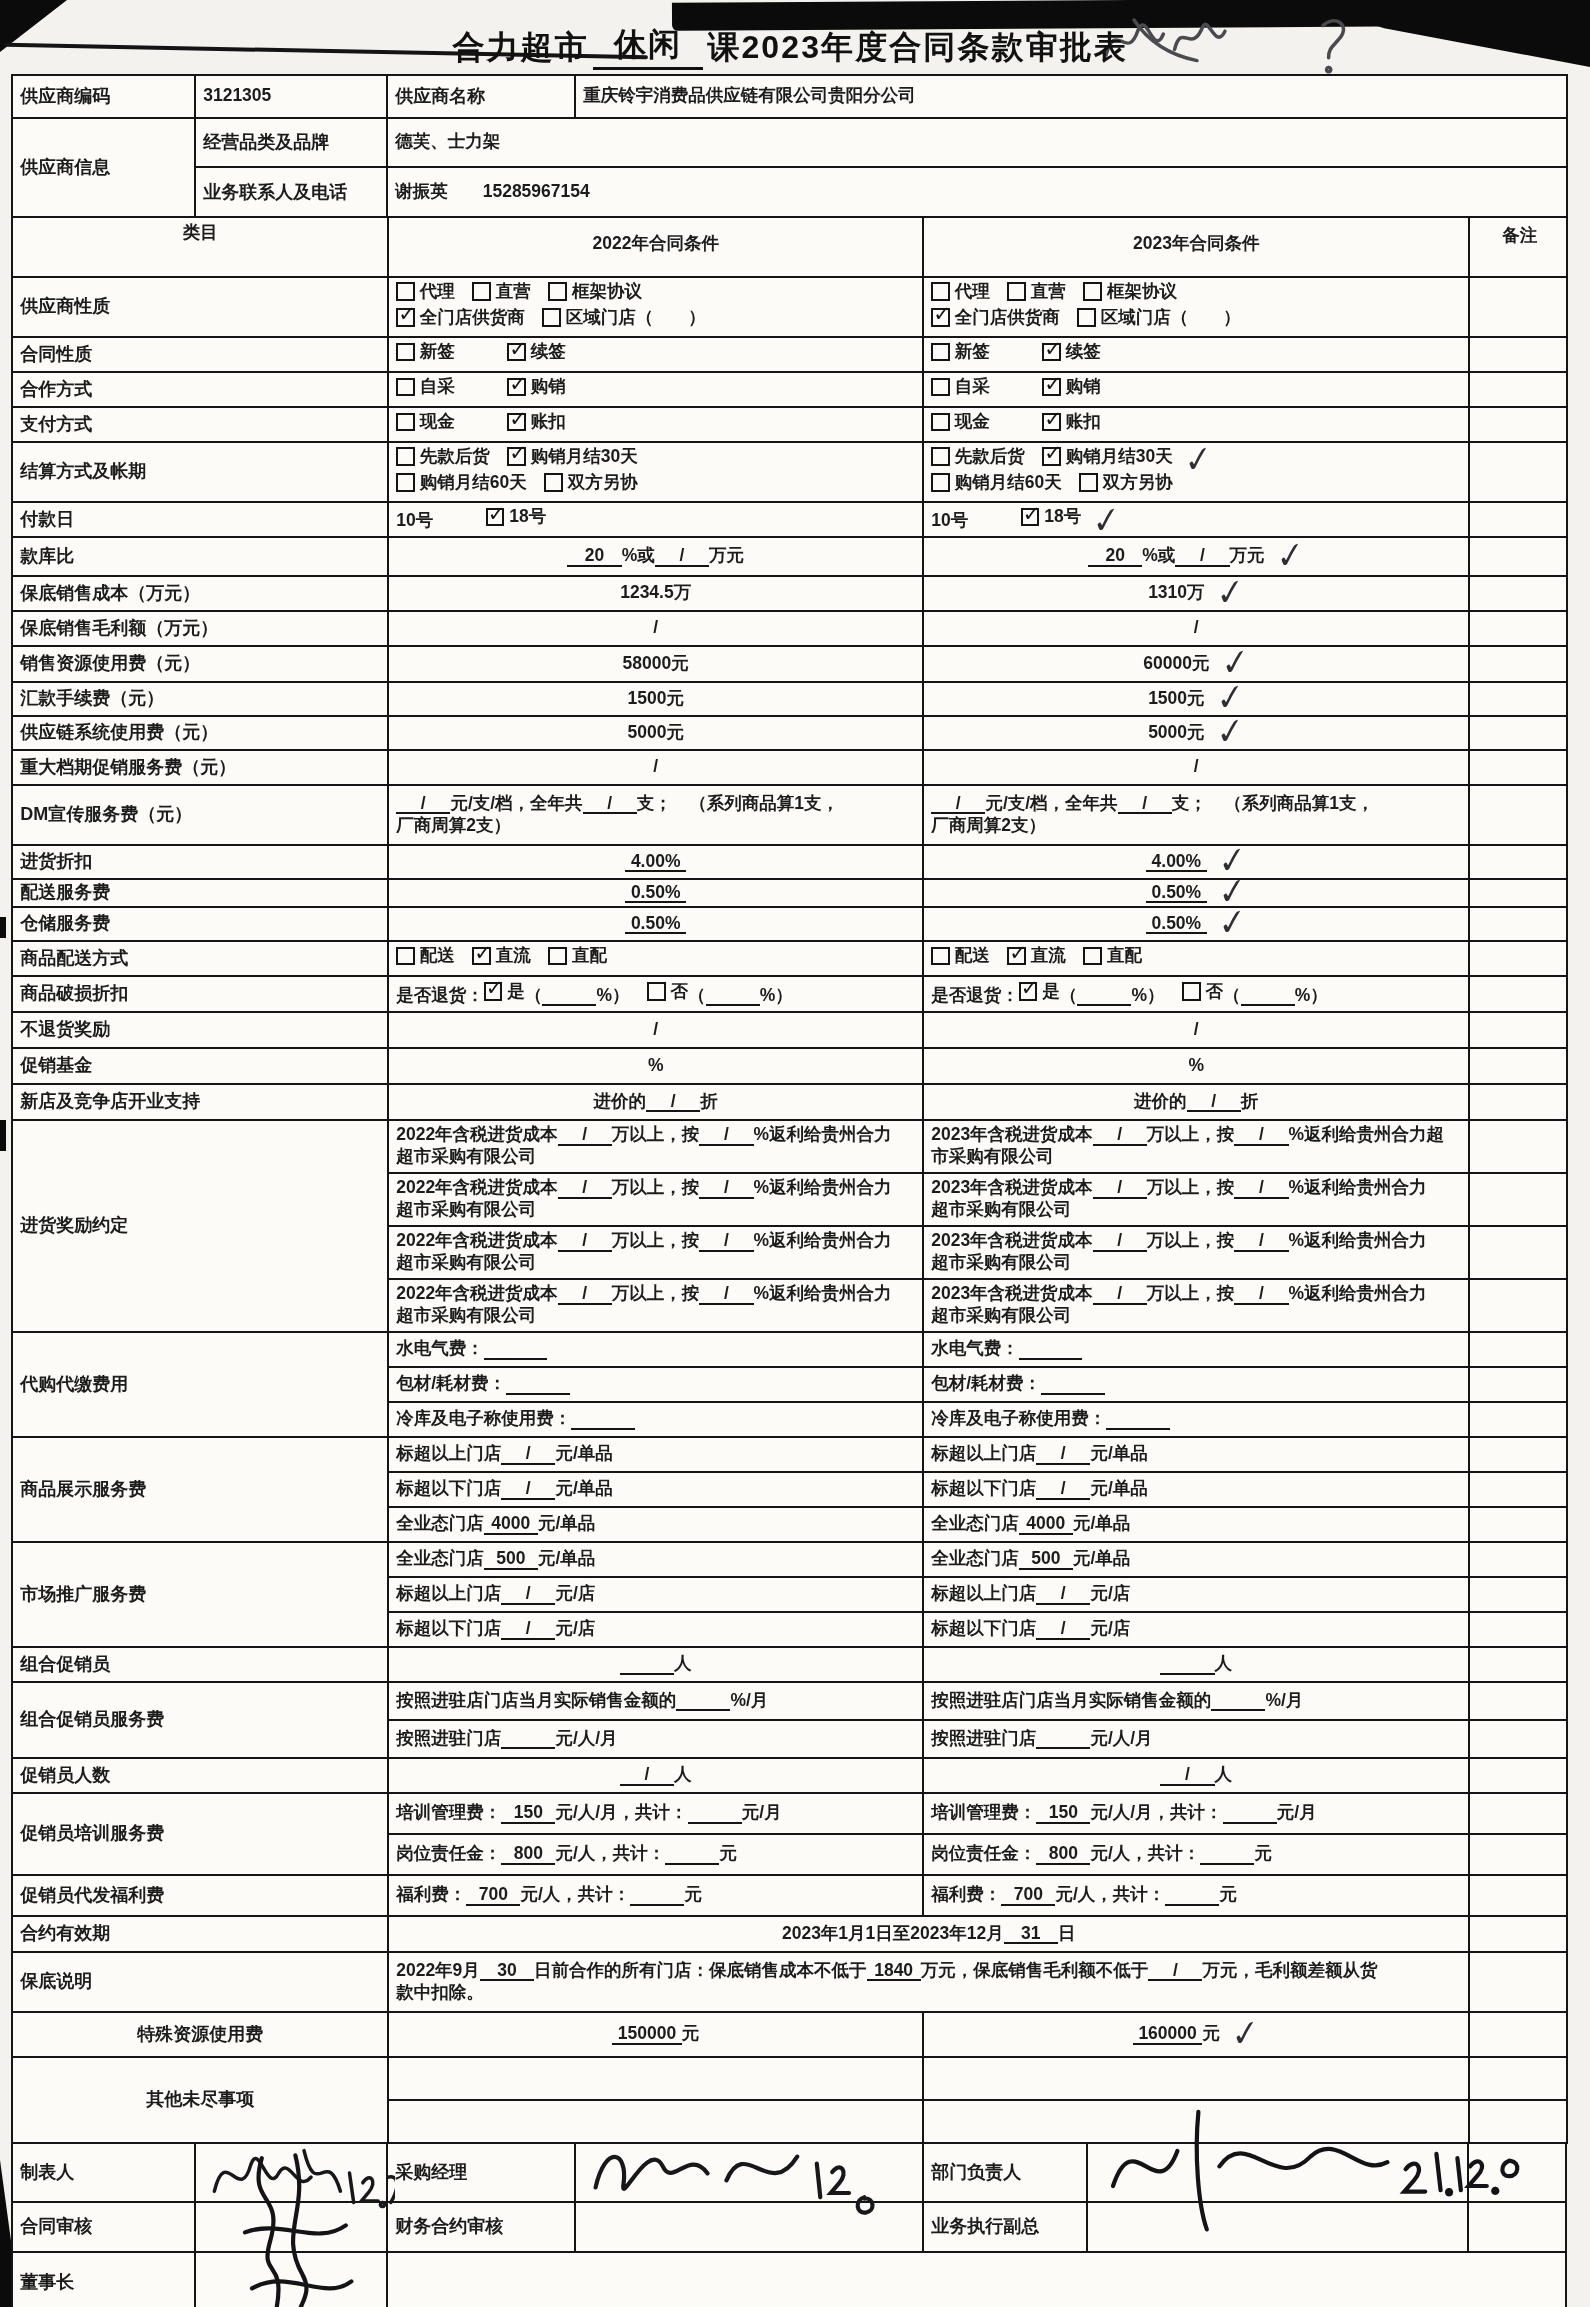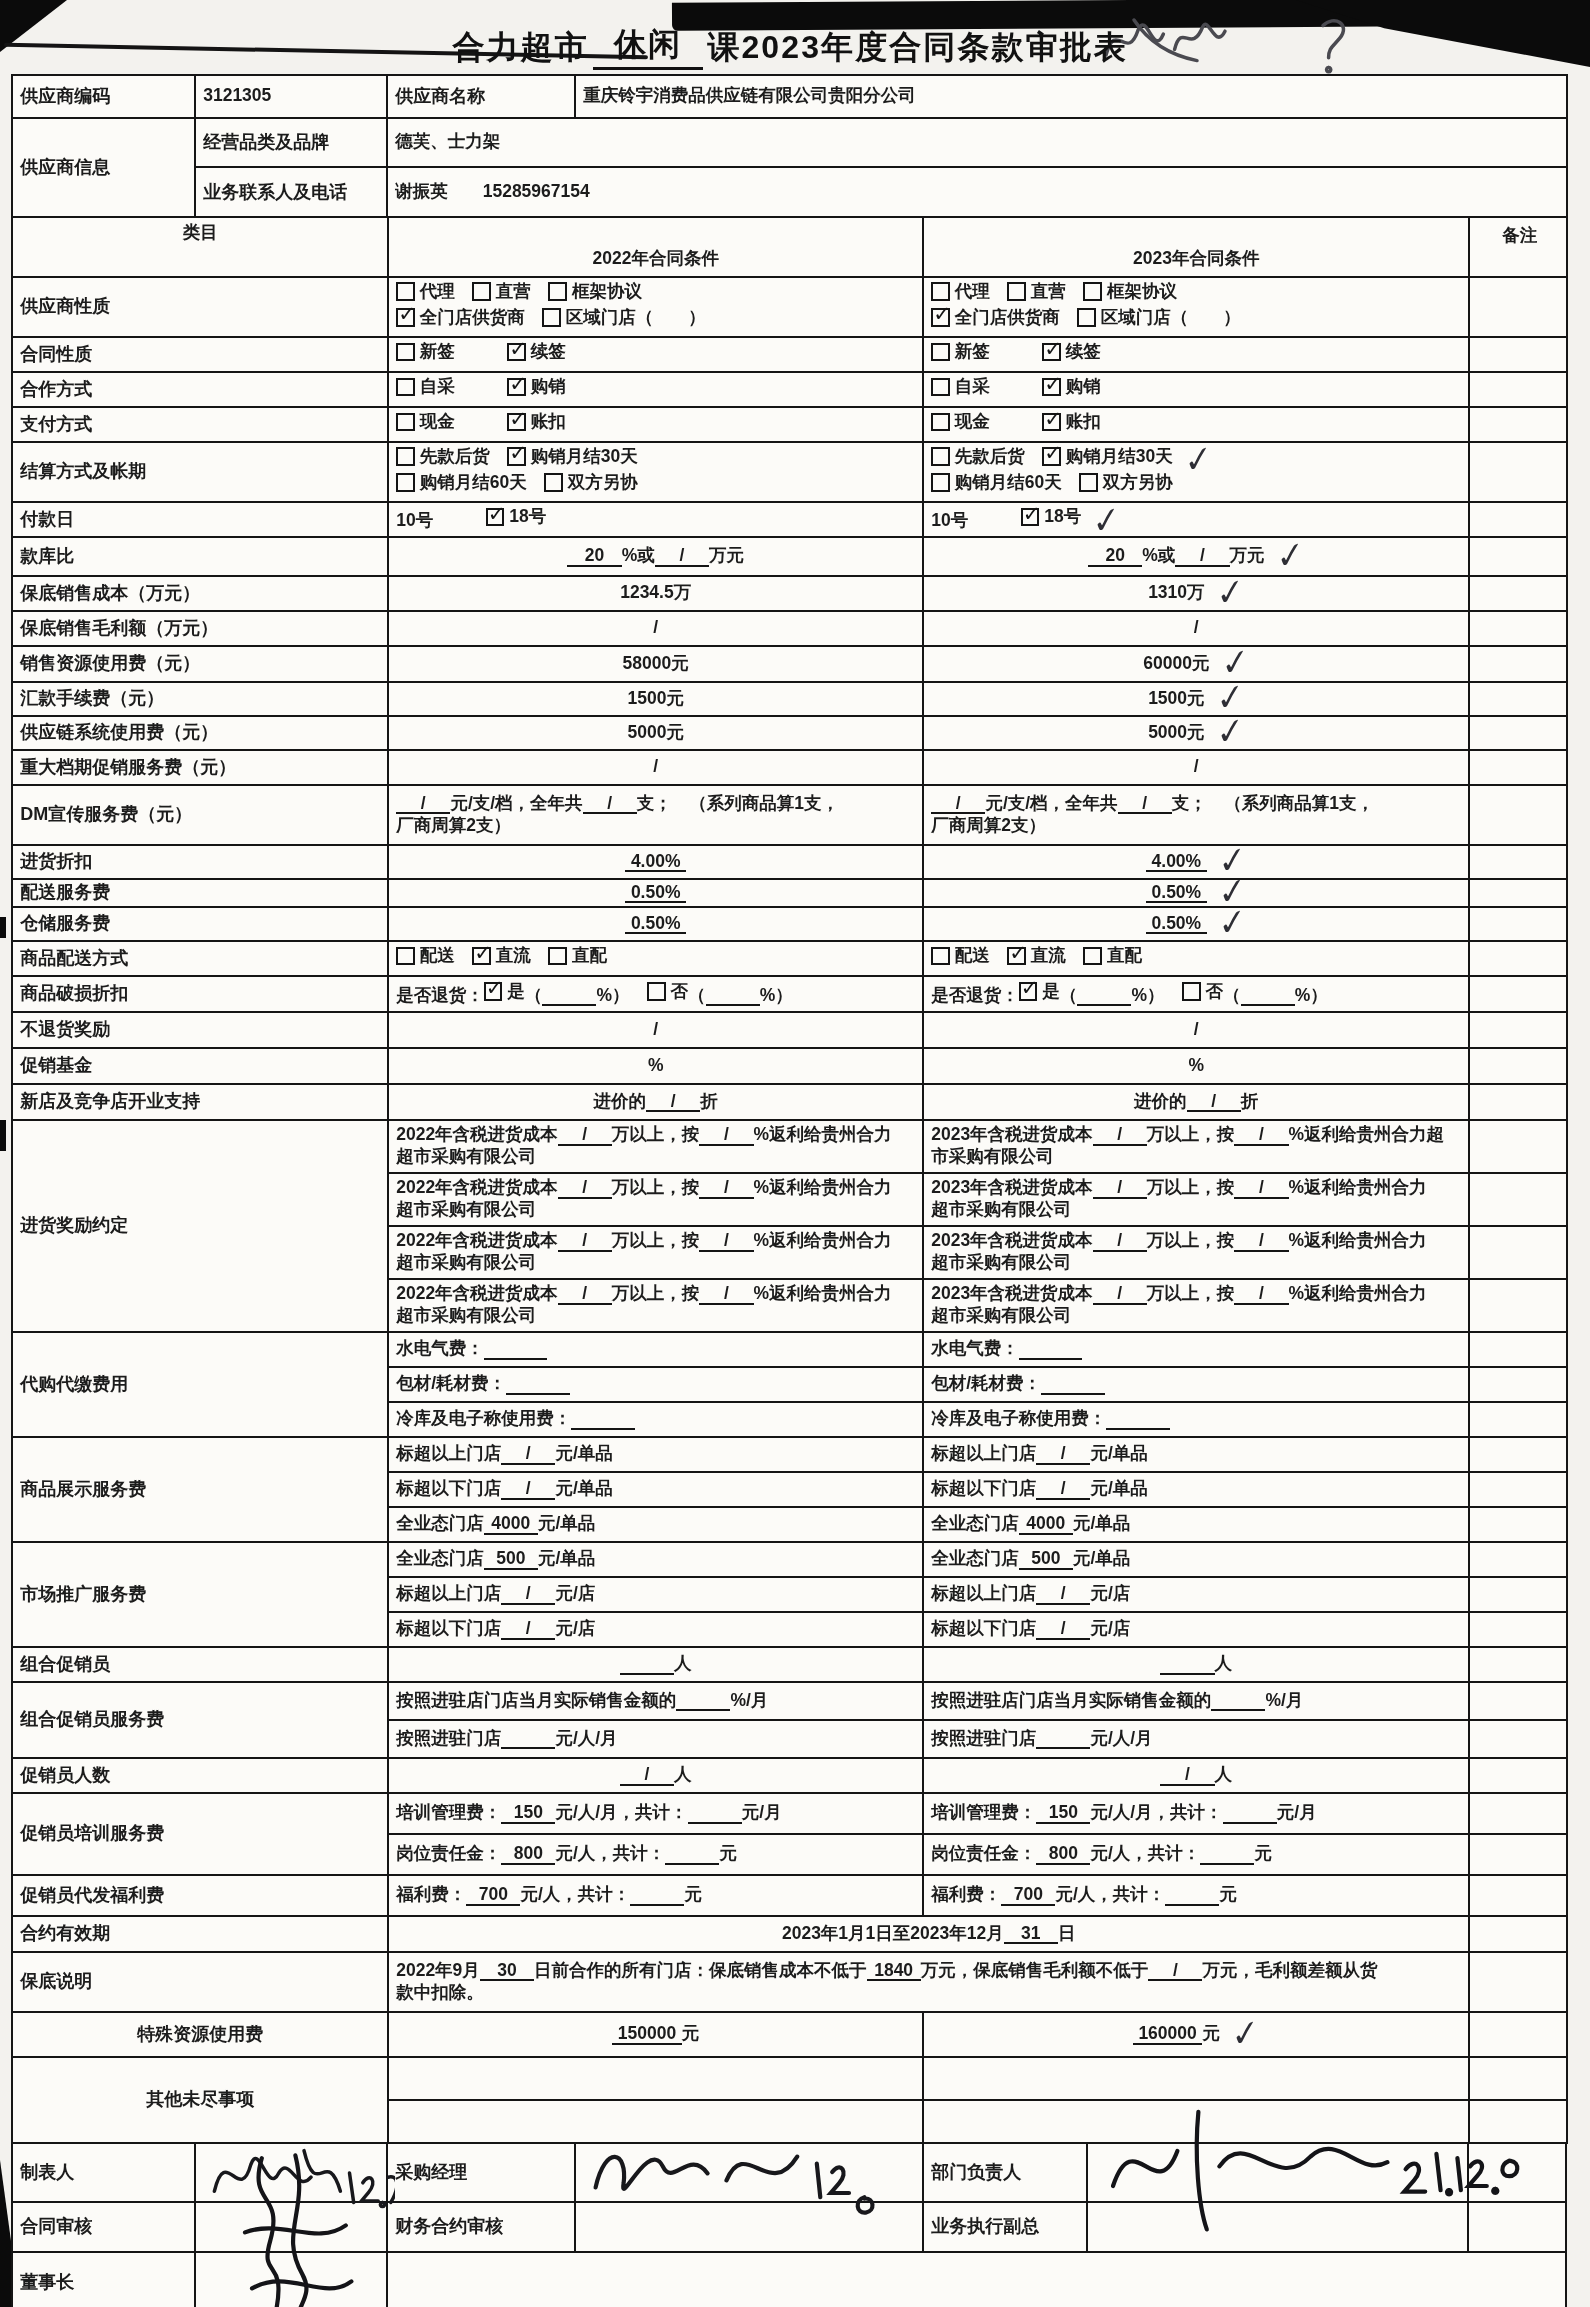--- a/index.html
+++ b/index.html
@@ -21,21 +21,21 @@
   table+table{margin-top:-2.1px;}
   td{
     border:2.1px solid #151515;padding:1.4px 7px;font-size:17.5px;font-weight:700;
     color:#1c1c1c;overflow:hidden;vertical-align:middle;line-height:1.25;
   }
   td.lbl{font-size:18px;text-align:left;}
   td.lblc{font-size:18px;text-align:center;}
   td.v{text-align:center;}
   td.al{text-align:left;}
   td.cat{vertical-align:top;text-align:center;padding-top:4.2px;}
-  td.yearhead{text-align:center;vertical-align:bottom;padding-bottom:6px;}
+  td.yearhead{text-align:center;vertical-align:bottom;padding-bottom:21px;}
   td.remhead{text-align:left;vertical-align:top;padding-top:7px;padding-left:32px;}
   .ln{min-height:21px;}
   
   .bl{
     display:inline-block;min-width:43px;text-align:center;
     border-bottom:2.1px solid #151515;padding:0 5.6px;line-height:1.05;
   }
   
   .cb{display:inline-flex;align-items:center;gap:4.9px;white-space:nowrap;}
   .cb .bx{width:14.7px;height:14.7px;border:2.1px solid #141414;position:relative;flex:none;background:#fcfbf8;}

